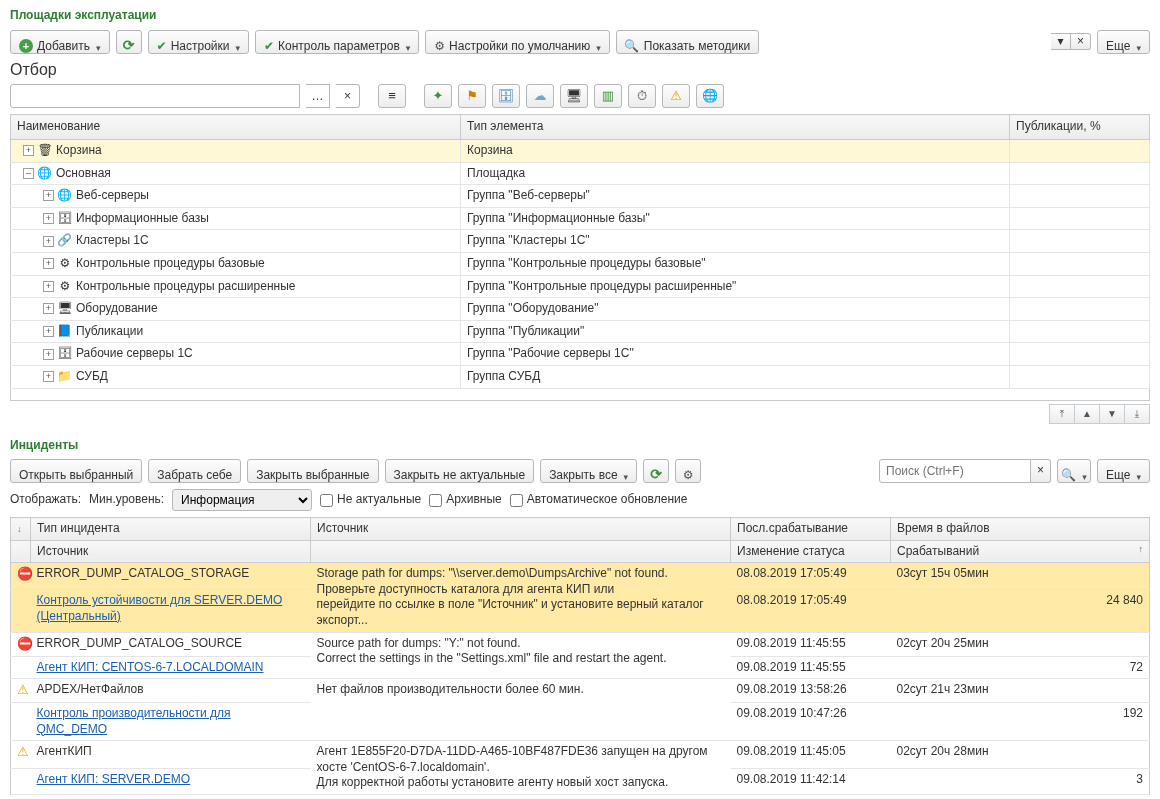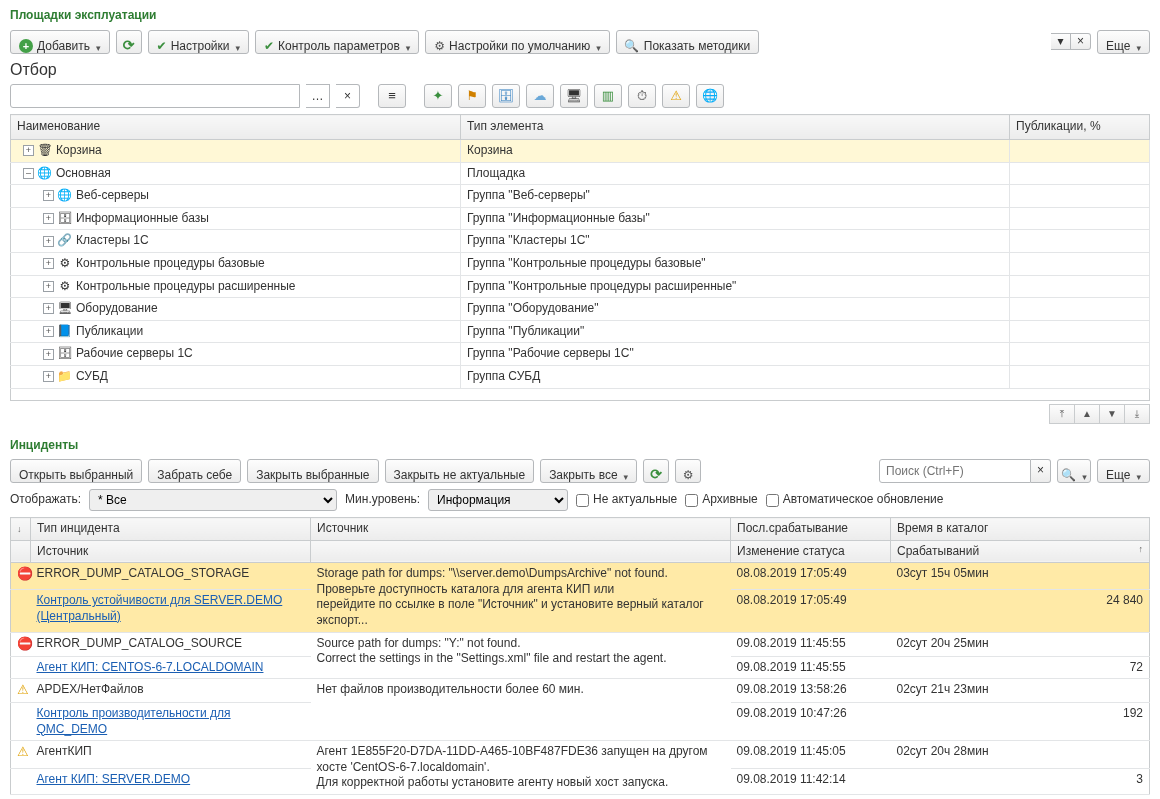--- a/index.html
+++ b/index.html
@@ -325,21 +325,20 @@
       <span class="caret">▾</span>
     </button>
   <button class="btn">
     <span>Еще</span>
     <span class="caret">▾</span>
   </button>
 </div>
 
 <div class="inc-filters">
   <span>Отображать:</span>
-  <select class="sel-wide"><option>* Все</option></select>
   <span>Мин.уровень:</span>
   <select class="sel-med"><option>Информация</option></select>
   <label class="chk">
       <input type="checkbox" style="">
       <span>Не актуальные</span>
     </label>
   <label class="chk">
       <input type="checkbox" style="">
       <span>Архивные</span>
     </label>
@@ -356,21 +355,21 @@
       <col class="col-msg">
       <col class="col-time">
       <col class="col-status">
   </colgroup>
   <thead>
     <tr>
       <th><span class="dn-arrow">↓</span></th>
       <th>Тип инцидента</th>
       <th>Источник</th>
       <th>Посл.срабатывание</th>
-      <th>Время в каталог</th>
+      <th>Время в файлов</th>
     </tr>
     <tr class="subhead">
       <th></th>
       <th>Источник</th>
       <th></th>
       <th>Изменение статуса</th>
       <th><span>Срабатываний</span><span class="up-arrow">↑</span></th>
     </tr>
   </thead>
   <tbody id="inc-body">

